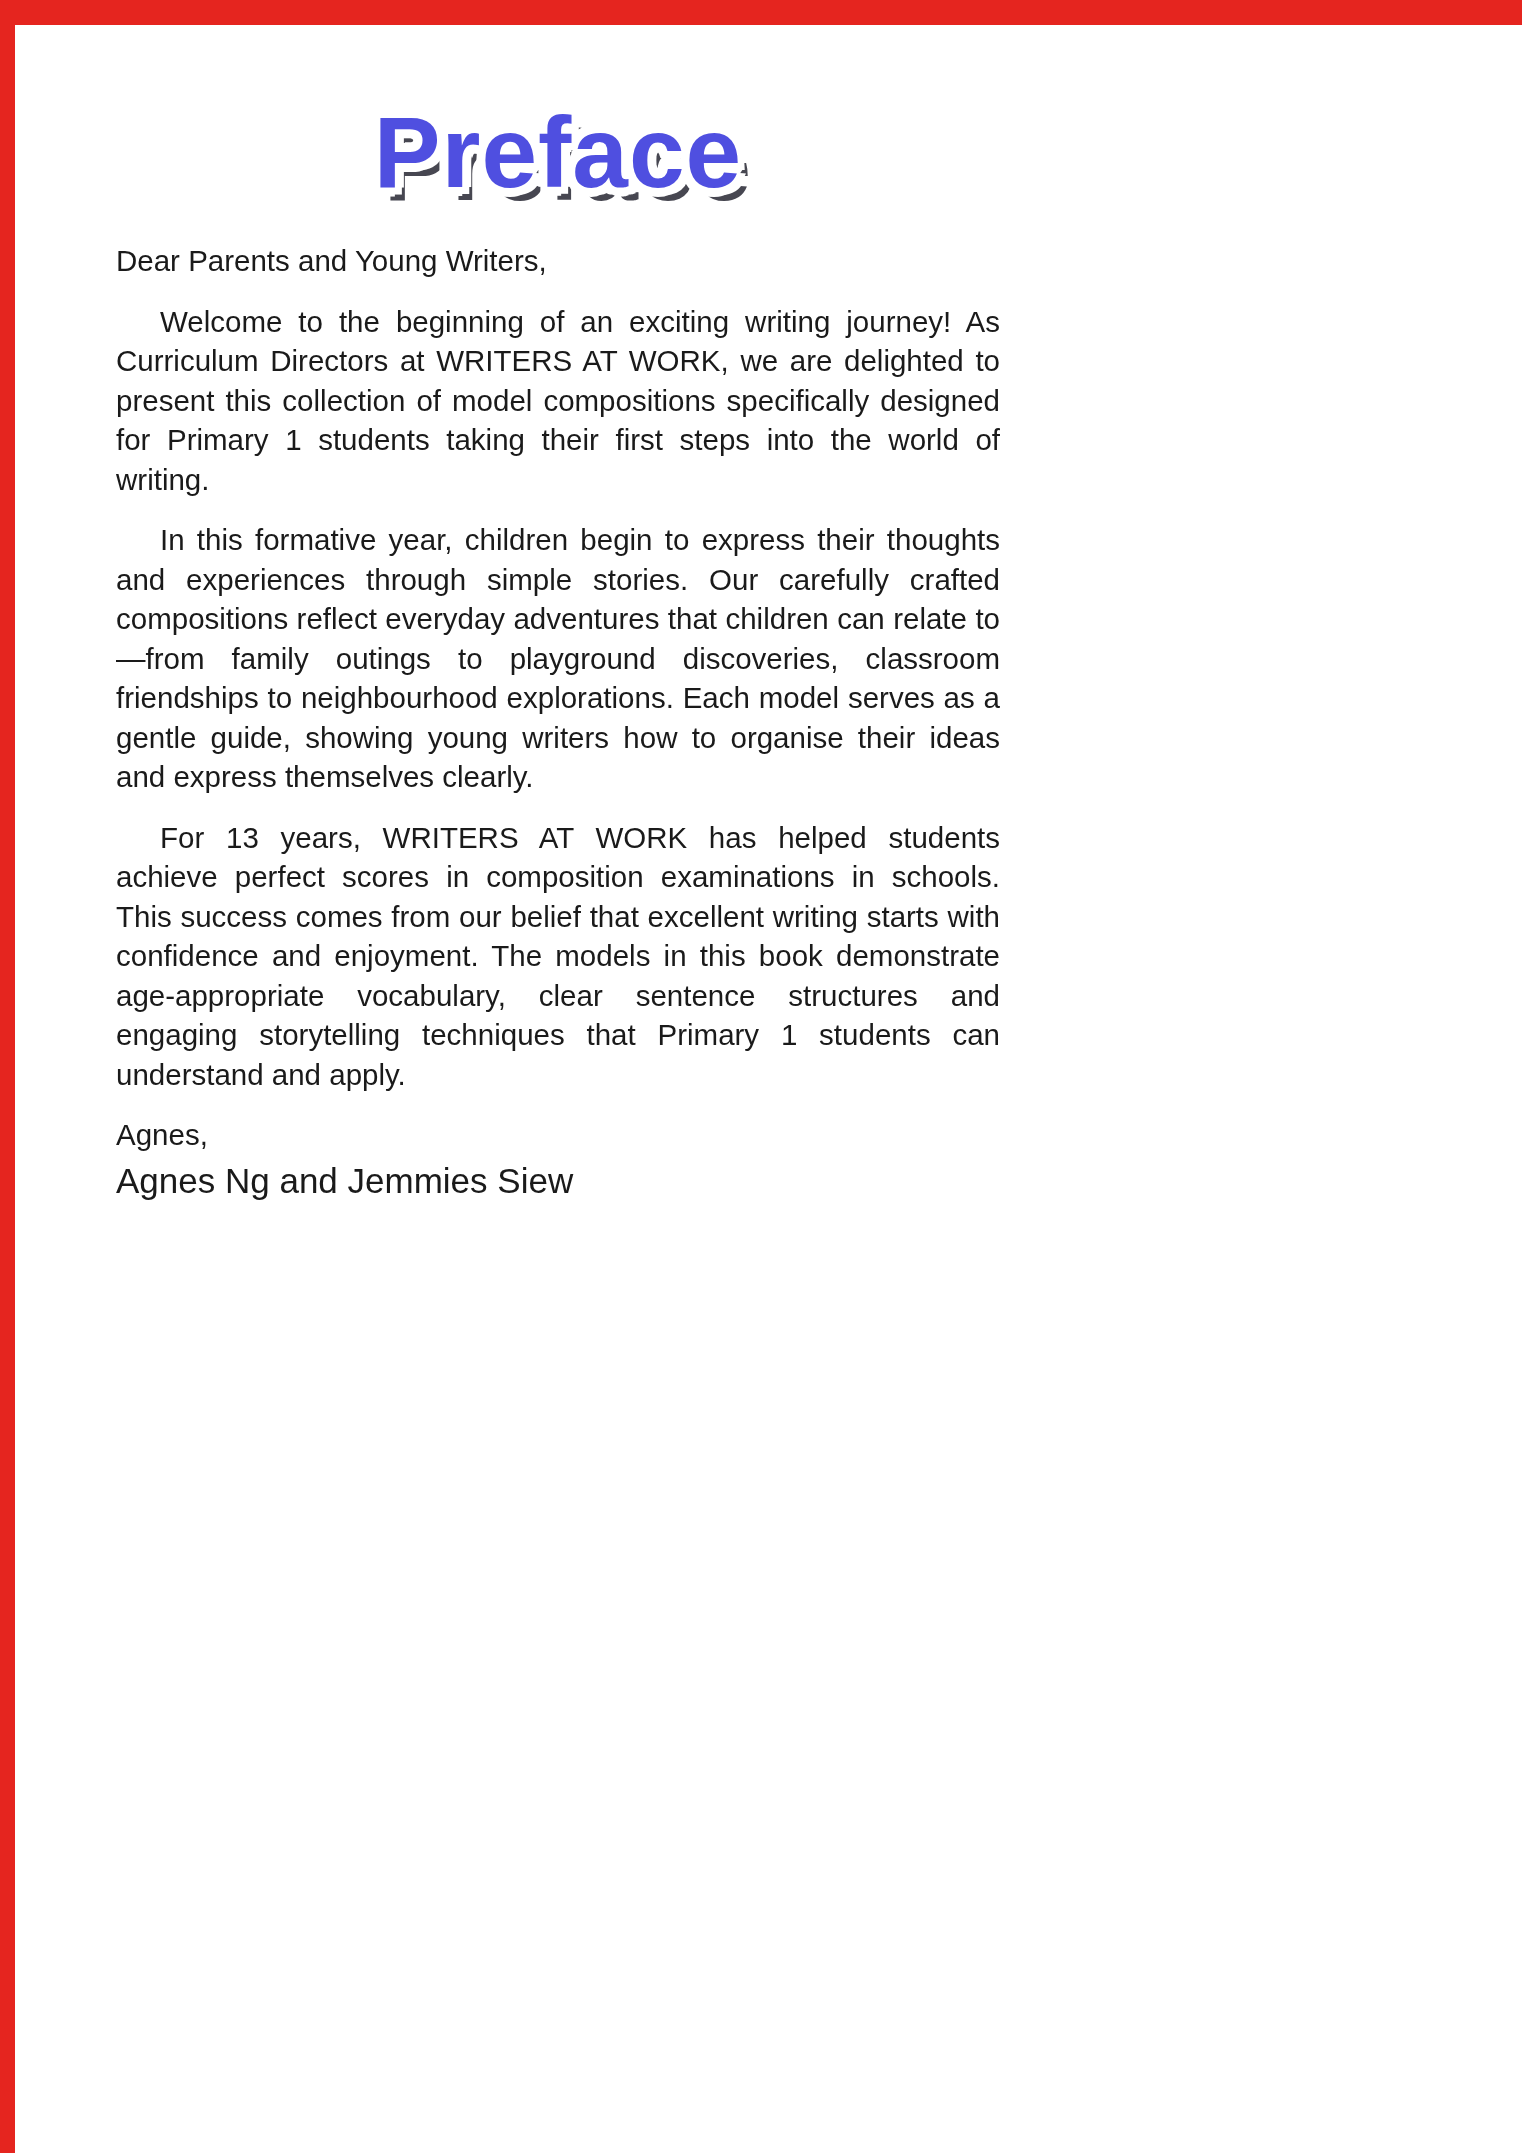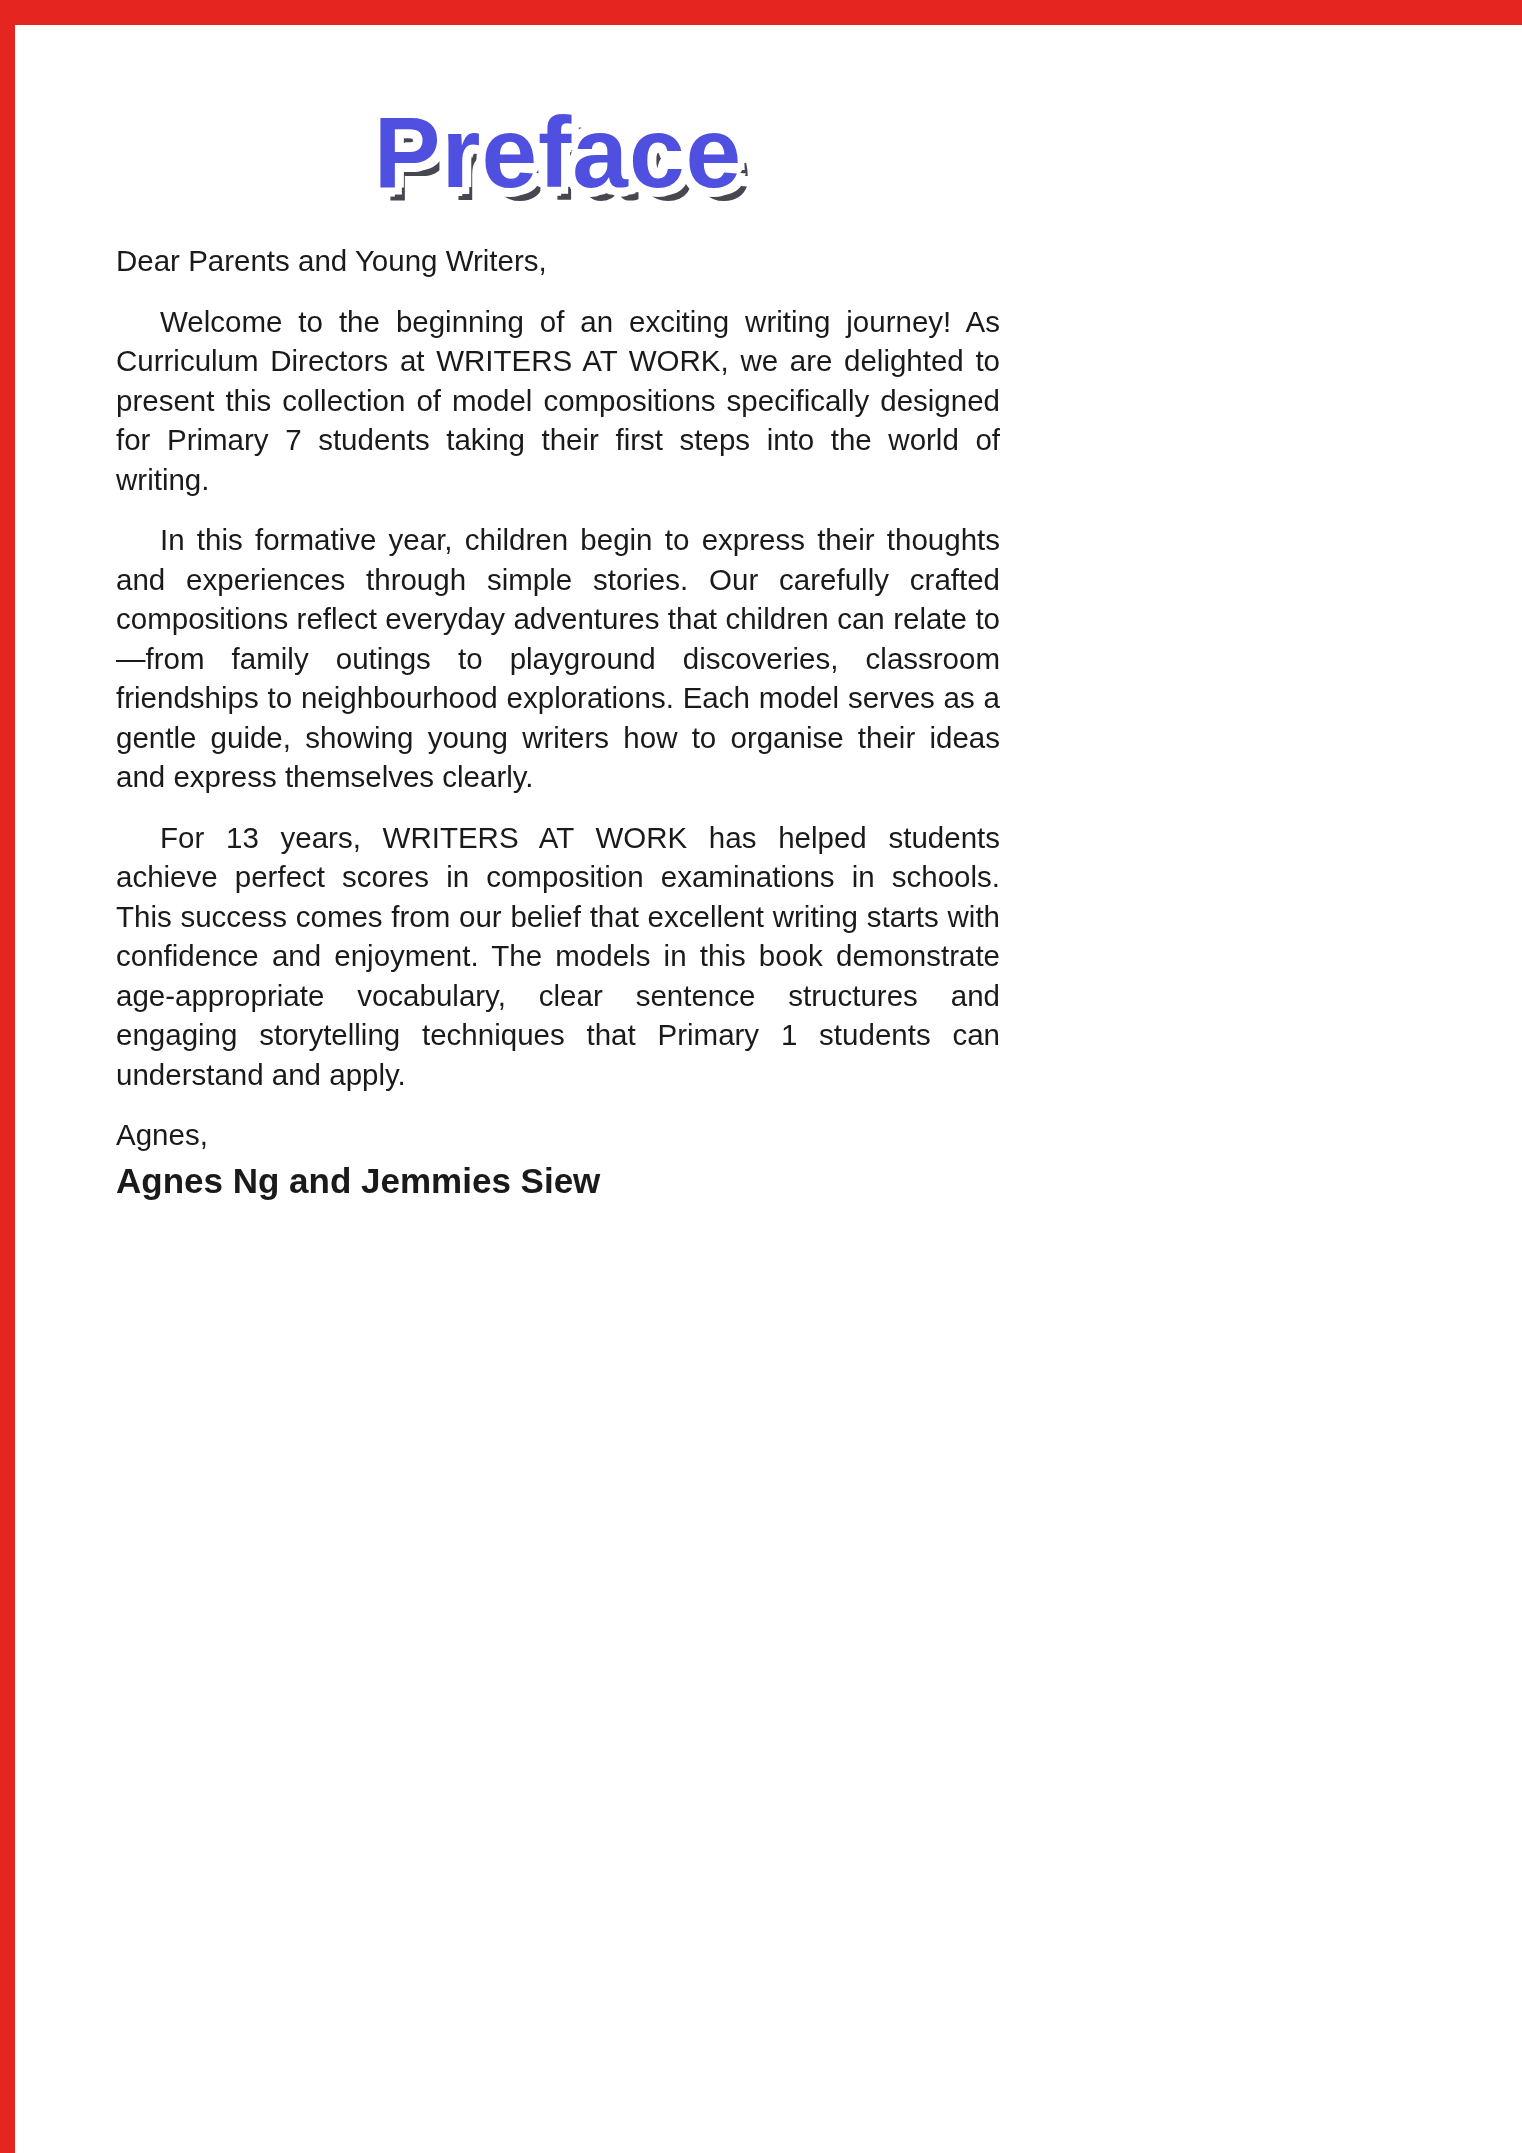--- a/index.html
+++ b/index.html
@@ -60,40 +60,40 @@
     margin-bottom: 21px;
   }
   .closing {
     text-indent: 44px;
     margin-top: 10px;
     margin-bottom: 36px;
   }
   .signoff { margin-bottom: 3px; }
   .signature {
     font-size: 35px;
-    font-weight: 700;
+    font-weight: 400;
     line-height: 46px;
   }
   .signature-role {
     font-size: 29.5px;
     line-height: 45px;
   }
 </style>
 </head>
 <body>
 
 <div class="scan-edge-top"></div>
 <div class="scan-edge-left"></div>
 
 <div class="page">
   <h1 class="title">Preface</h1>
 
   <p class="salutation">Dear Parents and Young Writers,</p>
 
-  <p class="body-para">Welcome to the beginning of an exciting writing journey! As Curriculum Directors at WRITERS AT WORK, we are delighted to present this collection of model compositions specifically designed for Primary 7 students taking their first steps into the world of writing.</p>
+  <p class="body-para">Welcome to the beginning of an exciting writing journey! As Curriculum Directors at WRITERS AT WORK, we are delighted to present this collection of model compositions specifically designed for Primary 1 students taking their first steps into the world of writing.</p>
 
   <p class="body-para">In this formative year, children begin to express their thoughts and experiences through simple stories. Our carefully crafted compositions reflect everyday adventures that children can relate to—from family outings to playground discoveries, classroom friendships to neighbourhood explorations. Each model serves as a gentle guide, showing young writers how to organise their ideas and express themselves clearly.</p>
 
   <p class="body-para">For 13 years, WRITERS AT WORK has helped students achieve perfect scores in composition examinations in schools. This success comes from our belief that excellent writing starts with confidence and enjoyment. The models in this book demonstrate age-appropriate vocabulary, clear sentence structures and engaging storytelling techniques that Primary 1 students can understand and apply.</p>
 
 
 
   <p class="signoff">Agnes,</p>
 
   <p class="signature">Agnes Ng and Jemmies Siew</p>

